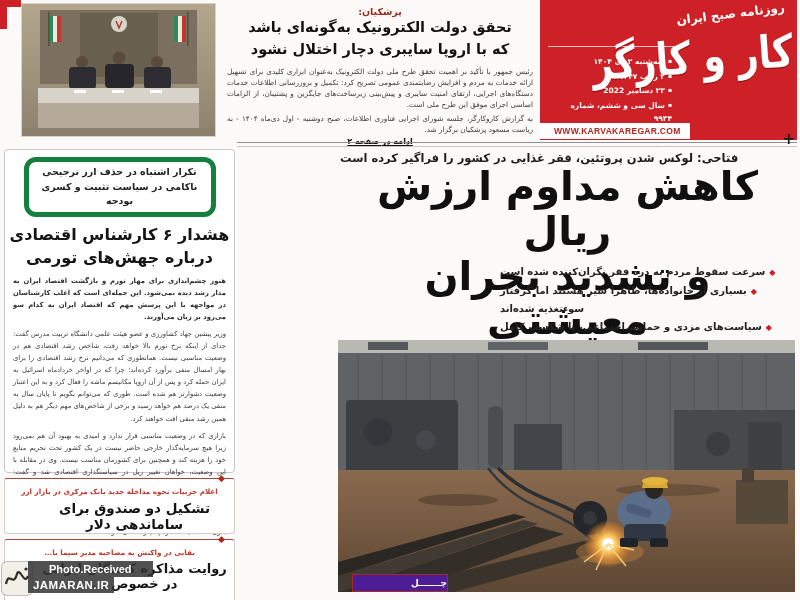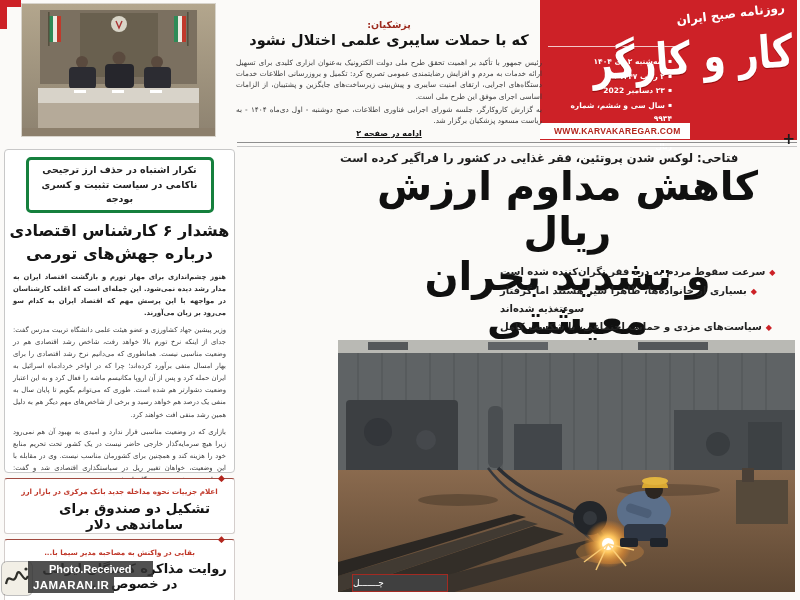--- a/index.html
+++ b/index.html
@@ -20,47 +20,47 @@
   .mast-line{position:absolute;left:8px;top:46px;width:138px;height:1px;background:rgba(255,255,255,.75);}
   .mast-info{position:absolute;left:10px;top:54px;width:122px;direction:rtl;text-align:right;
     color:#fff;font-size:7.5px;font-weight:bold;line-height:13.5px;}
   .mast-info .sq{font-size:6px;margin-inline-end:3px;vertical-align:1px;}
   .mast-site{position:absolute;left:0;top:123px;background:#fff;color:#b3261e;
     font:bold 8.5px "Liberation Sans",sans-serif;padding:3px 9px 3px 14px;letter-spacing:.3px;}
   
   .photo-top{position:absolute;left:22px;top:4px;width:193px;height:132px;background:#9b8d77;
     outline:1px solid #d8d4cc;}
   
-  .top-article{position:absolute;left:236px;top:6px;width:306px;height:134px;direction:rtl;margin-top:13px;}
+  .top-article{position:absolute;left:227px;top:6px;width:306px;height:134px;direction:rtl;}
   .top-article .kicker{text-align:center;font-size:9.5px;font-weight:bold;color:#9d2b1f;}
   .top-article .hl{text-align:center;font-size:14.5px;font-weight:800;color:#121212;line-height:1.5;}
   .top-article .body{margin-top:5px;font-size:7.3px;color:#3d3d3d;line-height:1.55;text-align:justify;}
   .top-article .body2{margin-top:2px;font-size:7.3px;color:#3d3d3d;line-height:1.55;text-align:justify;}
   .top-article .cont{margin-top:2px;text-align:center;font-size:8px;font-weight:bold;color:#111;text-decoration:underline;}
   
   .rule{position:absolute;left:237px;right:3px;top:142px;height:3px;
     border-top:1px solid #8f8f8f;border-bottom:1px solid #c6c6c6;}
   .cross{position:absolute;right:5px;top:130px;font-size:15px;font-weight:bold;color:#1c1c1c;}
   
   .lead-kicker{position:absolute;left:340px;right:8px;top:151px;text-align:left;direction:rtl;
     font-size:11.5px;font-weight:bold;color:#1d1d1d;}
   .lead-h{position:absolute;left:340px;right:5px;top:164px;text-align:center;direction:rtl;
     font-size:40px;font-weight:900;color:#101010;line-height:1.12;}
   .lead-bullets{position:absolute;right:5px;top:263px;width:295px;direction:rtl;text-align:left;
     font-size:10px;font-weight:bold;color:#222;line-height:17.5px;}
   .lead-bullets .diamond{color:#cc2127;font-size:8px;margin-inline-end:4px;}
   
   .photo-main{position:absolute;left:338px;top:340px;width:457px;height:252px;background:#62666a;overflow:hidden;}
-  .photo-stamp{position:absolute;left:352px;top:574px;width:94px;height:16px;background:#404040;
-    border:1px solid #a32a22;color:#fff;font-size:9px;font-weight:normal;text-align:left;
+  .photo-stamp{position:absolute;left:352px;top:574px;width:94px;height:16px;background:#4c1d95;
+    border:1px solid #a32a22;color:#fff;font-size:9px;font-weight:bold;text-align:right;
     line-height:16px;direction:rtl;z-index:3;}
   
   .boxA{position:absolute;left:4px;top:149px;width:229px;height:322px;background:#fff;
     border:1px solid #c8c8c8;border-radius:4px;}
-  .boxA-kicker{margin:7px auto 0;width:178px;border:3px solid #15803d;border-radius:5px;
+  .boxA-kicker{margin:7px auto 0;width:178px;border:5px solid #15803d;border-radius:12px;
     padding:3px 2px;text-align:center;font-size:9.5px;font-weight:bold;color:#222;
     line-height:1.55;direction:rtl;}
   .boxA-h{margin-top:6px;text-align:center;font-size:16px;font-weight:800;color:#151515;
     line-height:1.45;direction:rtl;}
   .boxA-body{margin:5px 8px 0;font-size:6.8px;color:#3a3a3a;line-height:1.78;
     text-align:justify;direction:rtl;}
   .boxA-body.lead-p{font-weight:bold;color:#2d2d2d;}
   .boxA-cont{margin:2px 10px 16px;text-align:left;font-size:14px;font-weight:bold;color:#111;direction:rtl;}
   .secbox{position:absolute;left:4px;width:229px;background:#fff;text-align:center;direction:rtl;
     border:1px solid #d4cecc;border-top:1px solid #a04a40;border-radius:3px;}
@@ -138,21 +138,22 @@
       <rect x="16" y="99" width="161" height="26" fill="#b5aa99"></rect>
       <rect x="52" y="86" width="12" height="3" fill="#fff"></rect>
         <rect x="90" y="86" width="12" height="3" fill="#fff"></rect>
         <rect x="128" y="86" width="12" height="3" fill="#fff"></rect>
       <rect x="0" y="124" width="193" height="8" fill="#8c7f6c"></rect>
     </svg>
   </div>
 
   <div class="top-article">
     <div class="kicker">پزشکیان:</div>
-    <div class="hl">که با حملات سایبری علمی اختلال نشود</div>
+    <div class="hl">تحقق دولت الکترونیک به‌گونه‌ای باشد</div>
+    <div class="hl">که با اروپا سایبری دچار اختلال نشود</div>
     <div class="body">رئیس جمهور با تأکید بر اهمیت تحقق طرح ملی دولت الکترونیک به‌عنوان ابزاری کلیدی برای تسهیل ارائه خدمات به مردم و افزایش رضایتمندی عمومی تصریح کرد: تکمیل و بروزرسانی اطلاعات خدمات دستگاه‌های اجرایی، ارتقای امنیت سایبری و پیش‌بینی زیرساخت‌های جایگزین و پشتیبان، از الزامات اساسی اجرای موفق این طرح ملی است.</div>
     <div class="body2">به گزارش کاروکارگر، جلسه شورای اجرایی فناوری اطلاعات، صبح دوشنبه - اول دی‌ماه ۱۴۰۴ - به ریاست مسعود پزشکیان برگزار شد.</div>
     <div class="cont">ادامه در صفحه ۲</div>
   </div>
 
   <div class="rule"></div>
   <div class="cross">+</div>
 
   <div class="lead-kicker">فتاحی: لوکس شدن پروتئین، فقر غذایی در کشور را فراگیر کرده است</div>
   <div class="lead-h">

